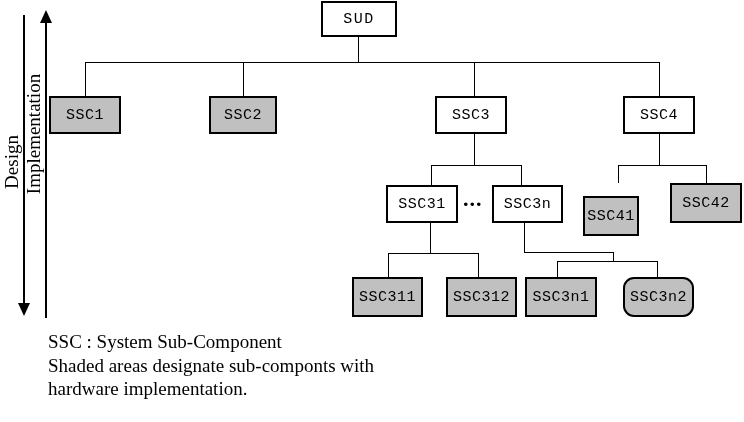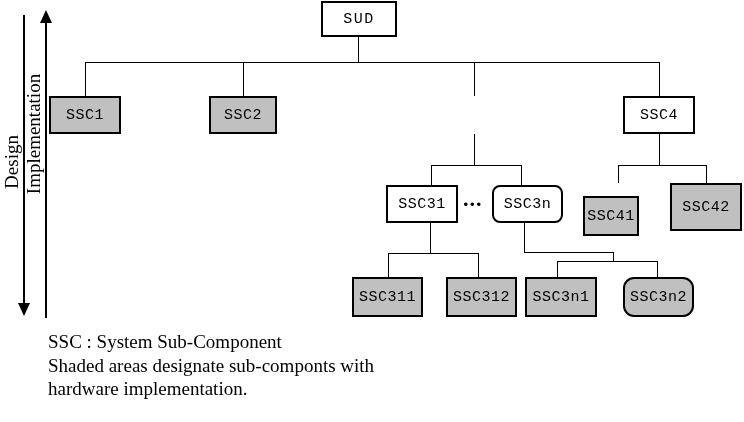--- a/index.html
+++ b/index.html
@@ -40,37 +40,38 @@
 
   <div class="ln" style="left:358px;top:37px;width:1px;height:25px;"></div>
   <div class="ln" style="left:85px;top:62px;width:575px;height:1px;"></div>
   <div class="ln" style="left:85px;top:62px;width:1px;height:34px;"></div>
   <div class="ln" style="left:243px;top:62px;width:1px;height:34px;"></div>
   <div class="ln" style="left:474px;top:62px;width:1px;height:34px;"></div>
   <div class="ln" style="left:659px;top:62px;width:1px;height:34px;"></div>
 
   <div class="node shaded" style="left:49px;top:96px;width:72px;height:38px;">SSC1</div>
   <div class="node shaded" style="left:209px;top:96px;width:68px;height:38px;">SSC2</div>
+  <div class="node plain" style="left:435px;top:96px;width:72px;height:38px;">SSC3</div>
   <div class="node plain" style="left:623px;top:96px;width:72px;height:38px;">SSC4</div>
 
   <div class="ln" style="left:474px;top:134px;width:1px;height:31px;"></div>
   <div class="ln" style="left:431px;top:165px;width:91px;height:1px;"></div>
   <div class="ln" style="left:431px;top:165px;width:1px;height:20px;"></div>
   <div class="ln" style="left:521px;top:165px;width:1px;height:20px;"></div>
 
   <div class="ln" style="left:659px;top:134px;width:1px;height:31px;"></div>
   <div class="ln" style="left:618px;top:165px;width:89px;height:1px;"></div>
   <div class="ln" style="left:618px;top:165px;width:1px;height:18px;"></div>
   <div class="ln" style="left:706px;top:165px;width:1px;height:18px;"></div>
 
   <div class="node plain" style="left:386px;top:185px;width:72px;height:38px;">SSC31</div>
   <div class="ellipsis" style="left:463px;top:186px;">...</div>
-  <div class="node plain" style="left:492px;top:185px;width:71px;height:38px;border-radius:8px;">SSC3n</div>
+  <div class="node plain" style="left:492px;top:185px;width:71px;height:38px;">SSC3n</div>
   <div class="node shaded" style="left:583px;top:171px;width:56px;height:40px;margin-top:25px;">SSC41</div>
-  <div class="node shaded" style="left:670px;top:183px;width:72px;height:48px;">SSC42</div>
+  <div class="node shaded" style="left:670px;top:183px;width:72px;height:40px;">SSC42</div>
 
   <div class="ln" style="left:430px;top:223px;width:1px;height:30px;"></div>
   <div class="ln" style="left:388px;top:253px;width:91px;height:1px;"></div>
   <div class="ln" style="left:388px;top:253px;width:1px;height:24px;"></div>
   <div class="ln" style="left:478px;top:253px;width:1px;height:24px;"></div>
 
   <div class="ln" style="left:524px;top:223px;width:1px;height:29px;"></div>
   <div class="ln" style="left:524px;top:252px;width:90px;height:1px;"></div>
   <div class="ln" style="left:613px;top:252px;width:1px;height:9px;"></div>
   <div class="ln" style="left:557px;top:261px;width:101px;height:1px;"></div>

